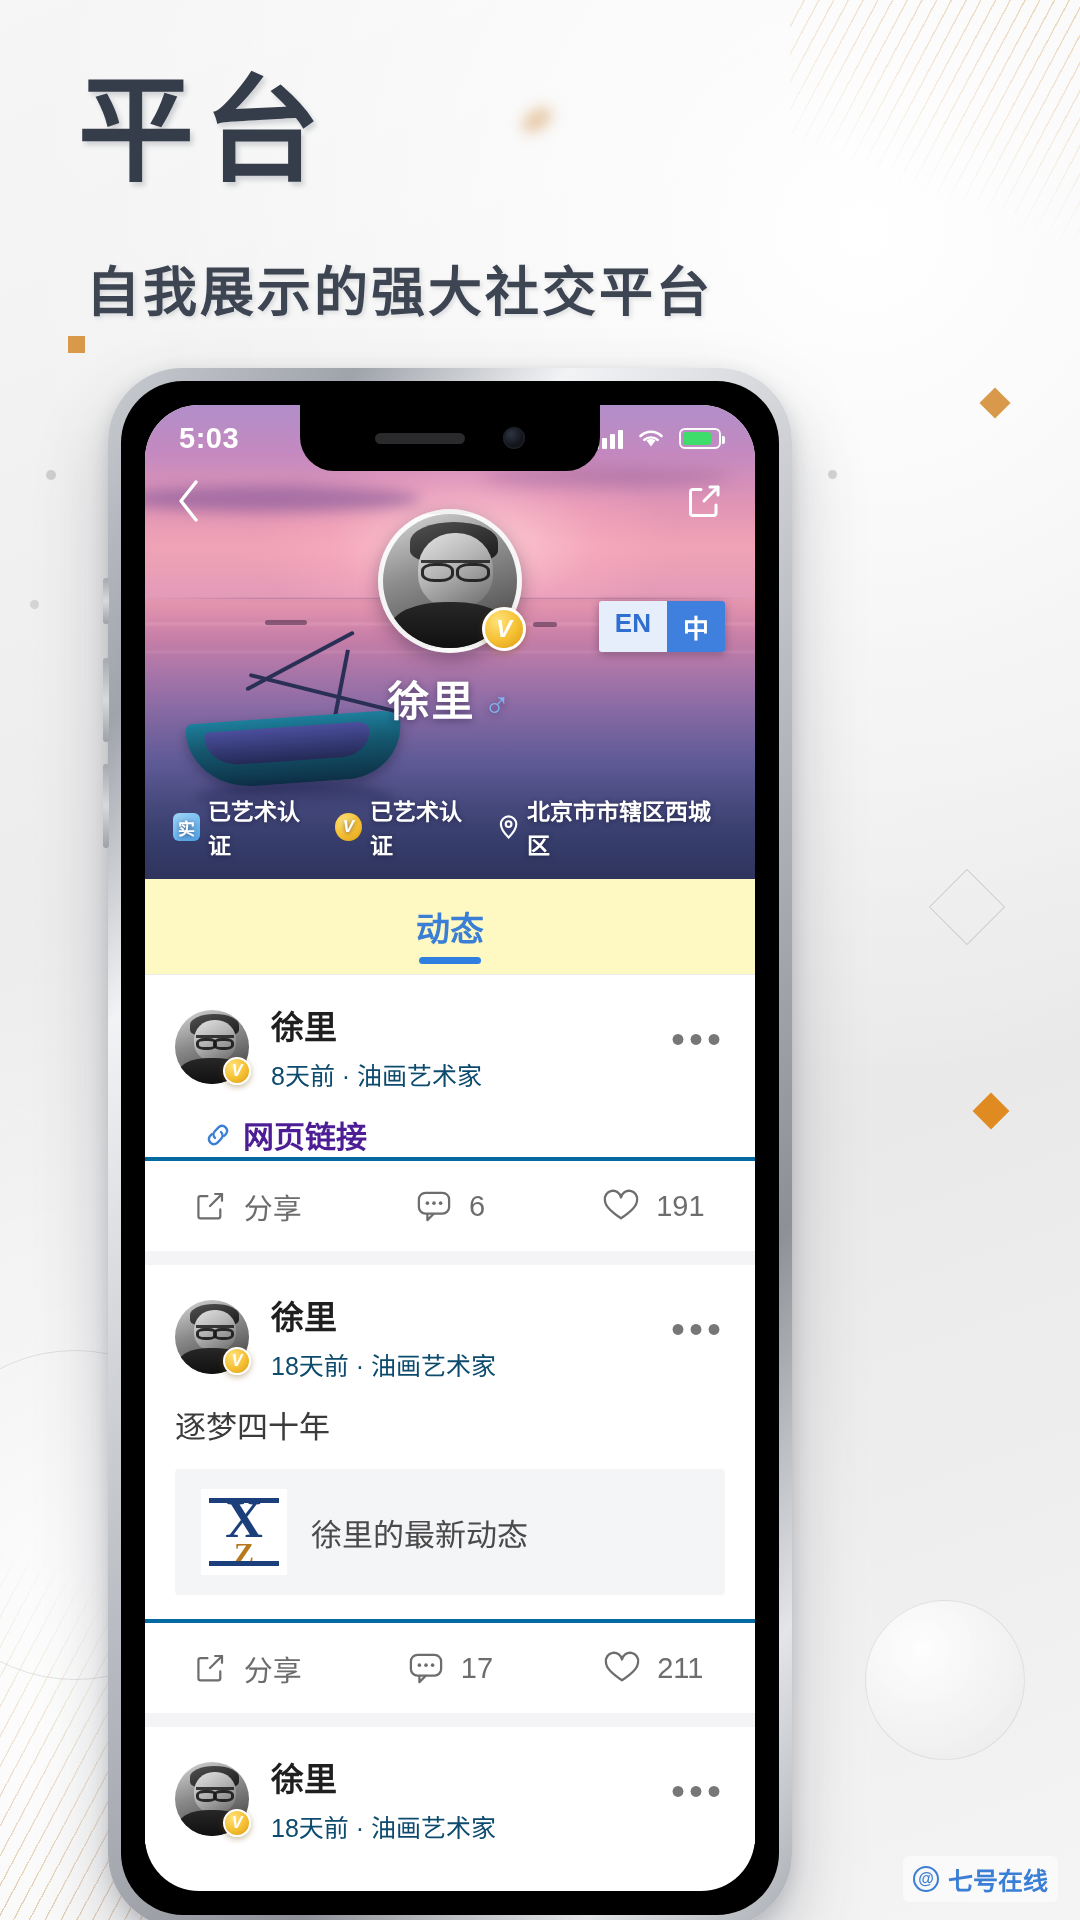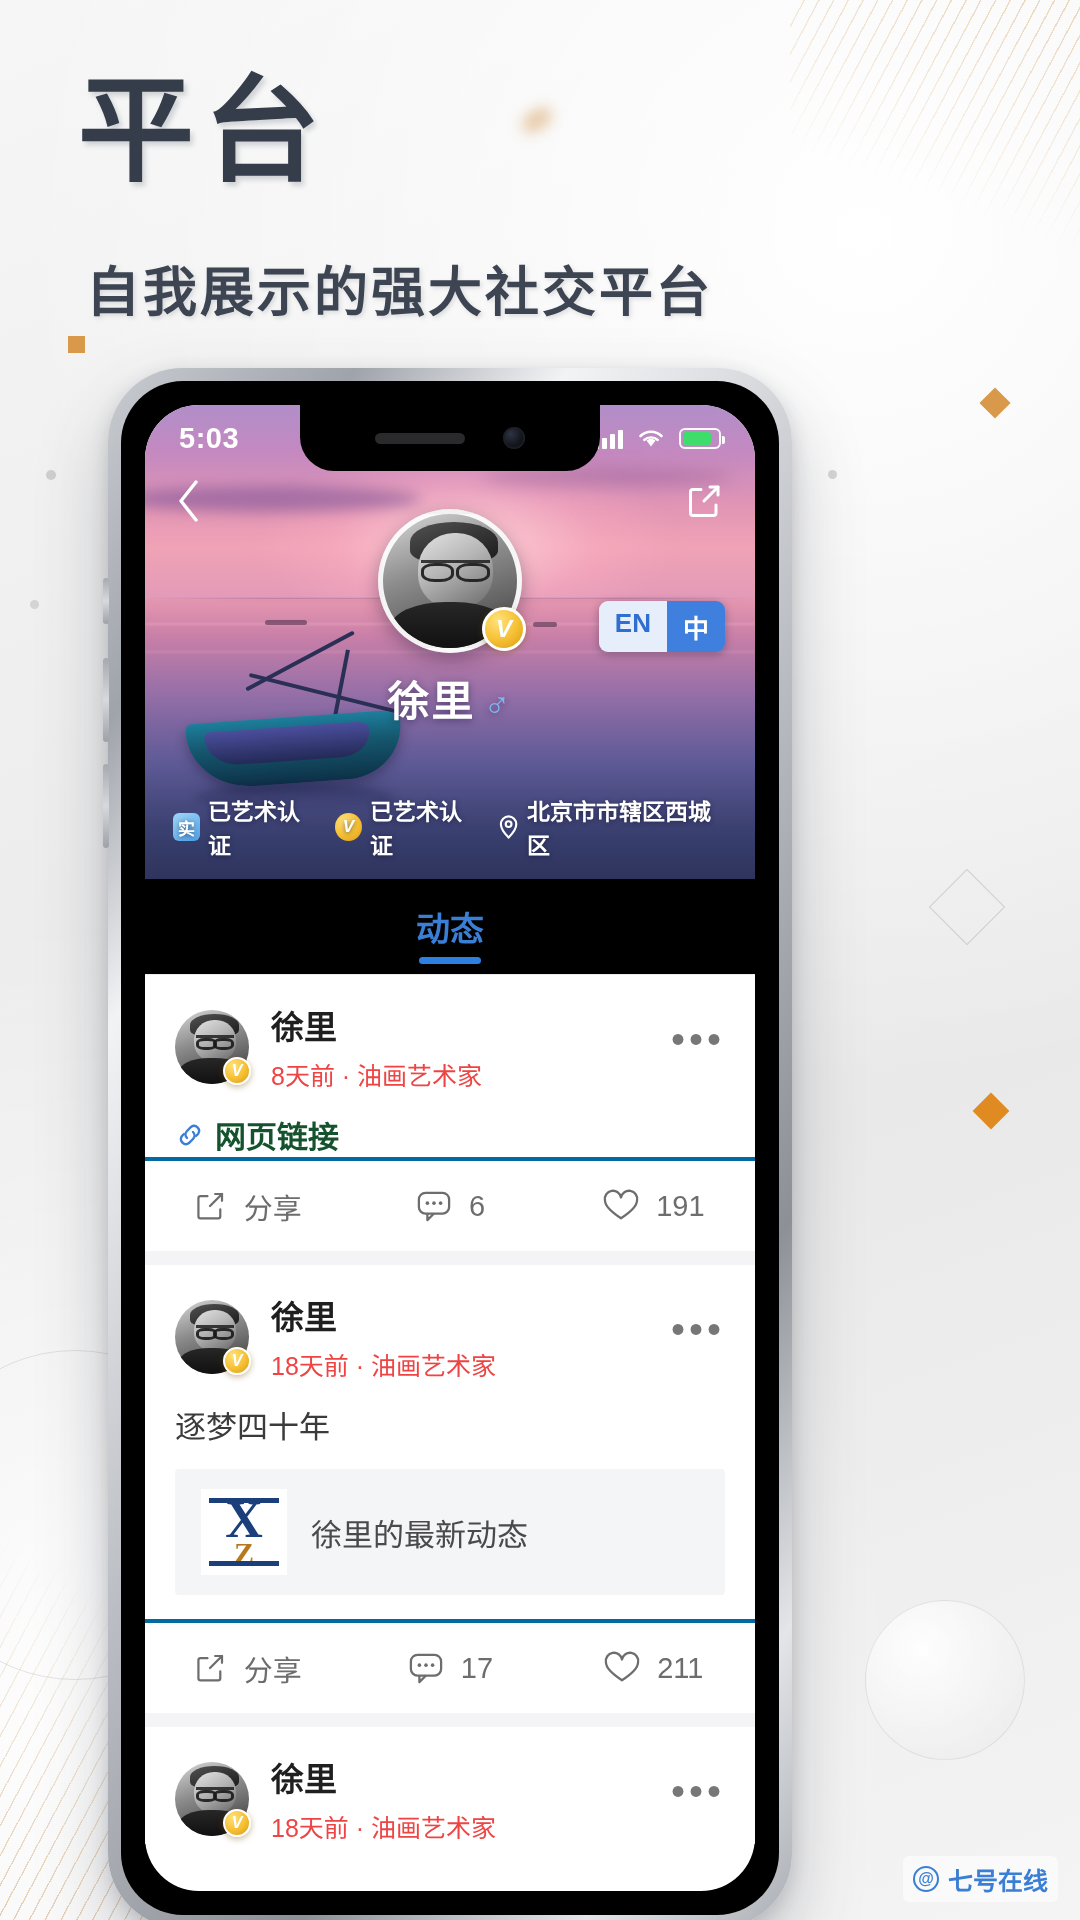--- a/index.html
+++ b/index.html
@@ -253,21 +253,21 @@
     background:radial-gradient(circle at 34% 28%, #ffe27a 0%, #f5bf32 55%, #d99a12 100%);
     border:3px solid #fff;
     display:flex; align-items:center; justify-content:center;
     color:#fff; font-size:24px; font-weight:700; font-style:italic;
     box-shadow:0 2px 6px rgba(120,80,10,.4);
   }
 
   
   #lang-switch {
     position:absolute; right:30px; top:196px; z-index:14;
-    display:flex; border-radius:9px; overflow:hidden;
+    display:flex; border-radius:3px; overflow:hidden;
     box-shadow:0 2px 8px rgba(20,20,50,.35); font-size:26px; font-weight:700;
   }
   #lang-switch span { padding:7px 16px; }
   .lang-en { background:#e7eefb; color:#2f6fd0; }
   .lang-cn { background:#3f7fdd; color:#fff; }
 
   
   #profile-name {
     position:absolute; left:0; right:0; top:262px; z-index:14;
     text-align:center; color:#fff; font-size:42px; font-weight:700;
@@ -300,21 +300,21 @@
   .badge-ico-gold {
     width:28px; height:28px; border-radius:50%;
     background:radial-gradient(circle at 34% 28%, #ffe27a 0%, #f5bf32 55%, #d99a12 100%);
     display:flex; align-items:center; justify-content:center;
     color:#fff; font-size:17px; font-weight:700; font-style:italic;
   }
   #location-item { margin-left:auto; display:flex; align-items:center; gap:7px; }
 
   
   #tabs {
-    display:flex; height:96px; background:#000000;
+    display:flex; height:96px; background:#fef9c3;
     border-bottom:1px solid #ececec;
   }
   .tab {
     flex:1; display:flex; flex-direction:column;
     align-items:center; justify-content:center;
     font-size:34px; color:#8b8b8b; font-weight:400; position:relative;
     cursor:pointer;
   }
   .tab.active { color:#3a7fd5; font-weight:700; }
   .tab.active:after {
@@ -331,29 +331,30 @@
     width:74px; height:74px; border-radius:50%; position:relative;
     overflow:visible; flex:0 0 auto; margin-right:22px;
   }
   .post-avatar .ring {
     position:absolute; inset:0; border-radius:50%; overflow:hidden;
     background:linear-gradient(160deg,#d9d9d9,#8d8d8d 40%,#333 100%);
   }
   .post-avatar .v-badge { width:28px; height:28px; font-size:16px; border-width:2px; right:-2px; bottom:-1px; }
   .post-meta { display:flex; flex-direction:column; gap:7px; }
   .post-author { font-size:33px; font-weight:700; color:#1f1f1f; }
-  .post-sub { font-size:25px; color:#ef4444; }
+  .post-sub { font-size:25px; color:#0c4a6e; }
   .post-more {
     margin-left:auto; color:#777; font-size:40px; letter-spacing:4px;
     line-height:.5; cursor:pointer; padding-bottom:16px;
   }
   .post-link {
     display:flex; align-items:center; gap:10px;
-    padding:20px 30px 0 30px; color:#14532d; font-size:31px; font-weight:700;
+    padding:20px 30px 0 30px; color:#4c1d95; font-size:31px; font-weight:700;
     cursor:pointer;
+    margin-left:28px;
   }
   .post-text { padding:20px 30px 0 30px; font-size:31px; color:#3b3b3b; }
   .post-loc { padding:18px 30px 24px 30px; font-size:27px; color:#b0b0b0; }
 
   .link-card {
     margin:22px 30px 24px 30px; height:126px; background:#f4f5f7;
     display:flex; align-items:center; gap:24px; padding:0 26px;
     border-radius:4px; cursor:pointer;
   }
   .link-card .logo {

